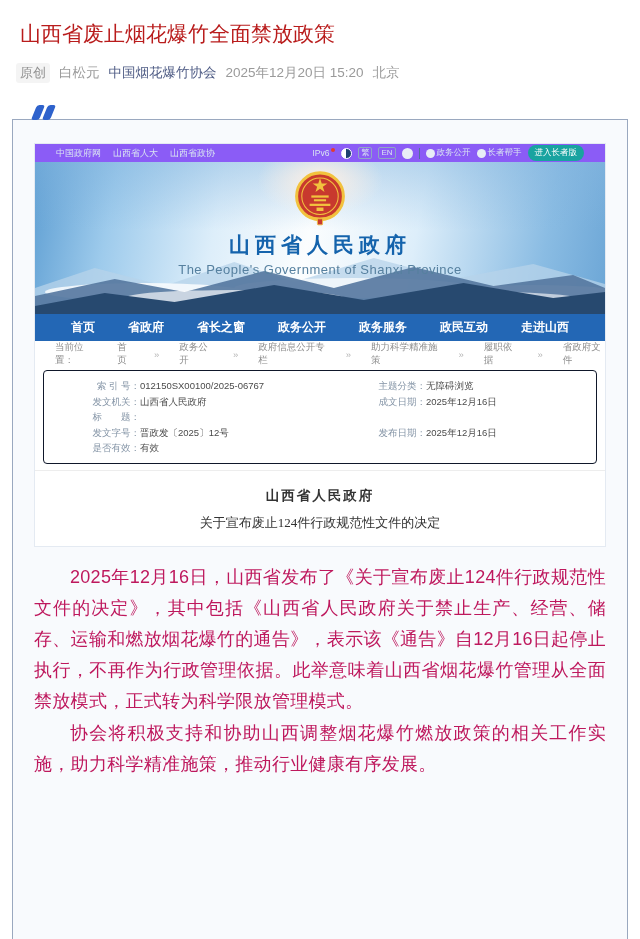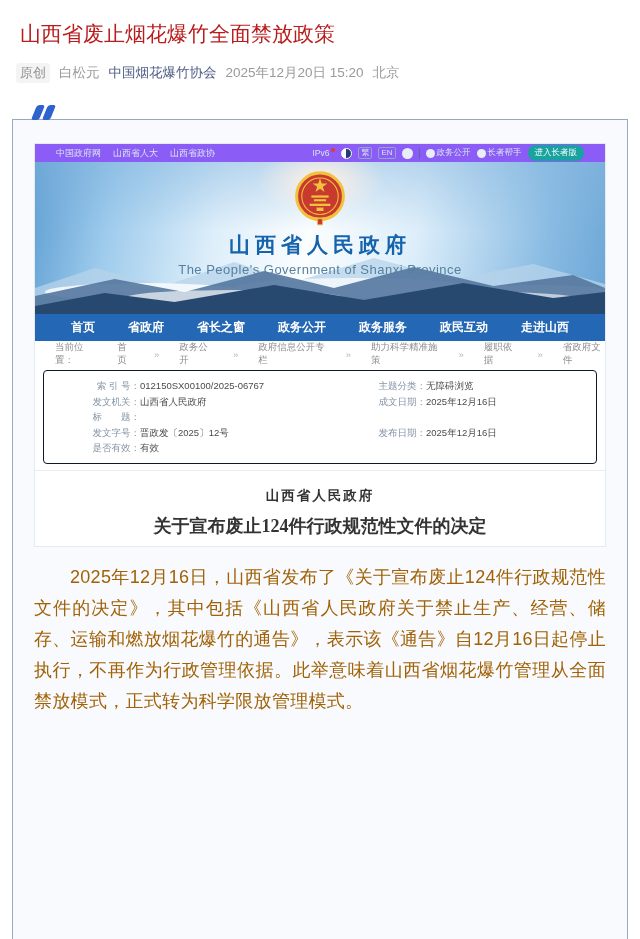--- a/index.html
+++ b/index.html
@@ -57,23 +57,23 @@
   .mcell { display:flex; }
   .mcell.l { width:318px; flex:none; }
   .mcell.l .mlabel { width:96px; text-align:right; color:#8494a6; flex:none; }
   .mcell.r .mlabel { width:64px; text-align:right; color:#8494a6; flex:none; }
   .mrow.wide .mcell.l { width:100%; }
   .mvalue { color:#4a4a4a; }
   
   .doc { border-top:1px solid #ededed; margin-top:6px; text-align:center; color:#333;
          font-family:"Liberation Serif","DejaVu Serif",serif; }
   .doc-org { padding-top:16px; font-size:13.5px; font-weight:700; letter-spacing:2px; }
-  .doc-title { margin-top:9px; font-size:18px; font-weight:700; }
-  
-  .bodytext { margin-top:15px; font-size:18px; line-height:31px; color:#a16207; text-align:justify; letter-spacing:.3px; }
+  .doc-title { margin-top:9px; font-size:13px; font-weight:400; }
+  
+  .bodytext { margin-top:15px; font-size:18px; line-height:31px; color:#be185d; text-align:justify; letter-spacing:.3px; }
   .bodytext p { margin:0 0 1px; text-indent:2em; }
 </style>
 </head>
 <body>
 
 <div class="page">
 
   <h1 class="title">山西省废止烟花爆竹全面禁放政策</h1>
 
   <div class="byline">
@@ -220,19 +220,20 @@
         <div class="doc">
           <div class="doc-org">山西省人民政府</div>
           <div class="doc-title">关于宣布废止124件行政规范性文件的决定</div>
 
         </div>
 
       </div>
 
       <div class="bodytext">
         <p>2025年12月16日，山西省发布了《关于宣布废止124件行政规范性文件的决定》，其中包括《山西省人民政府关于禁止生产、经营、储存、运输和燃放烟花爆竹的通告》，表示该《通告》自12月16日起停止执行，不再作为行政管理依据。此举意味着山西省烟花爆竹管理从全面禁放模式，正式转为科学限放管理模式。</p>
+        <p>协会将积极支持和协助山西调整烟花爆竹燃放政策的相关工作实施，助力科学精准施策，推动行业健康有序发展。</p>
       </div>
 
       <div class="accent-bar"></div>
 
     </div>
   </div>
 </div>
 
 </body></html>

